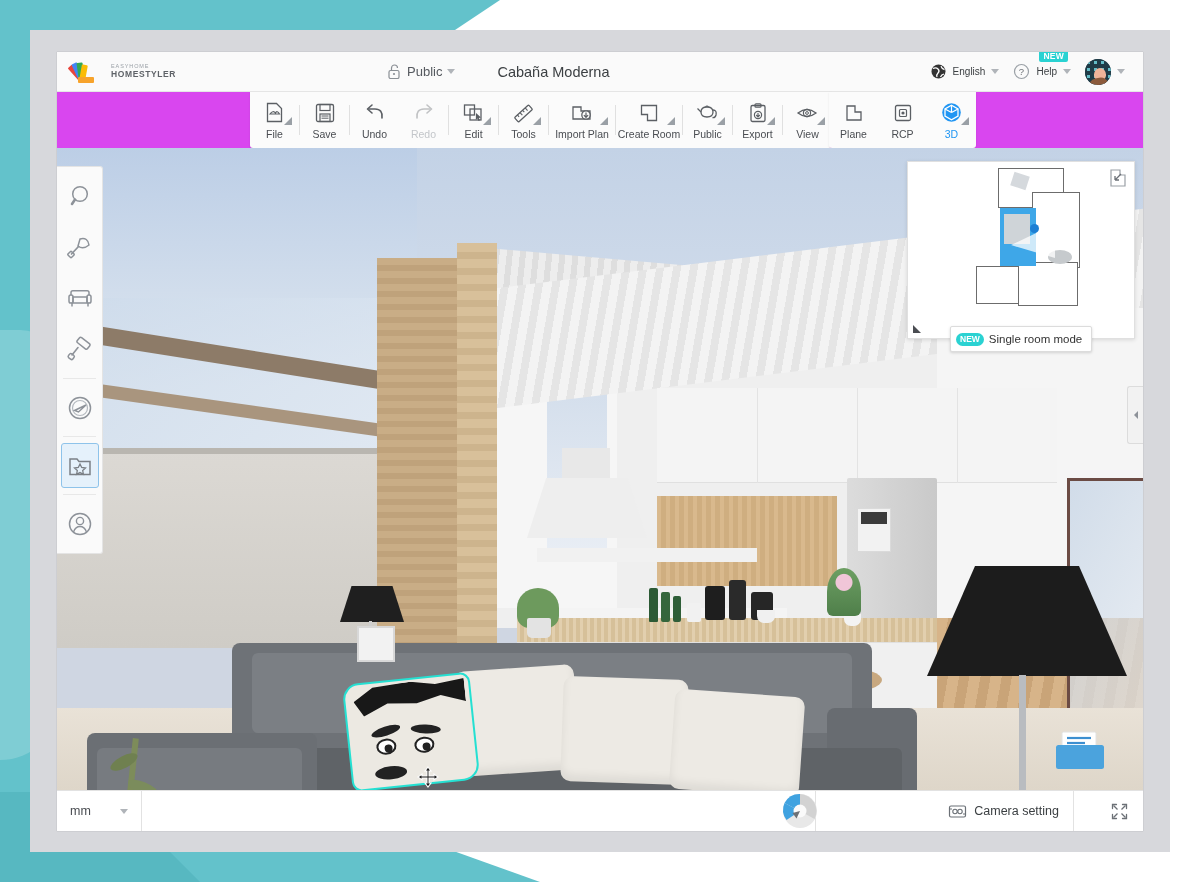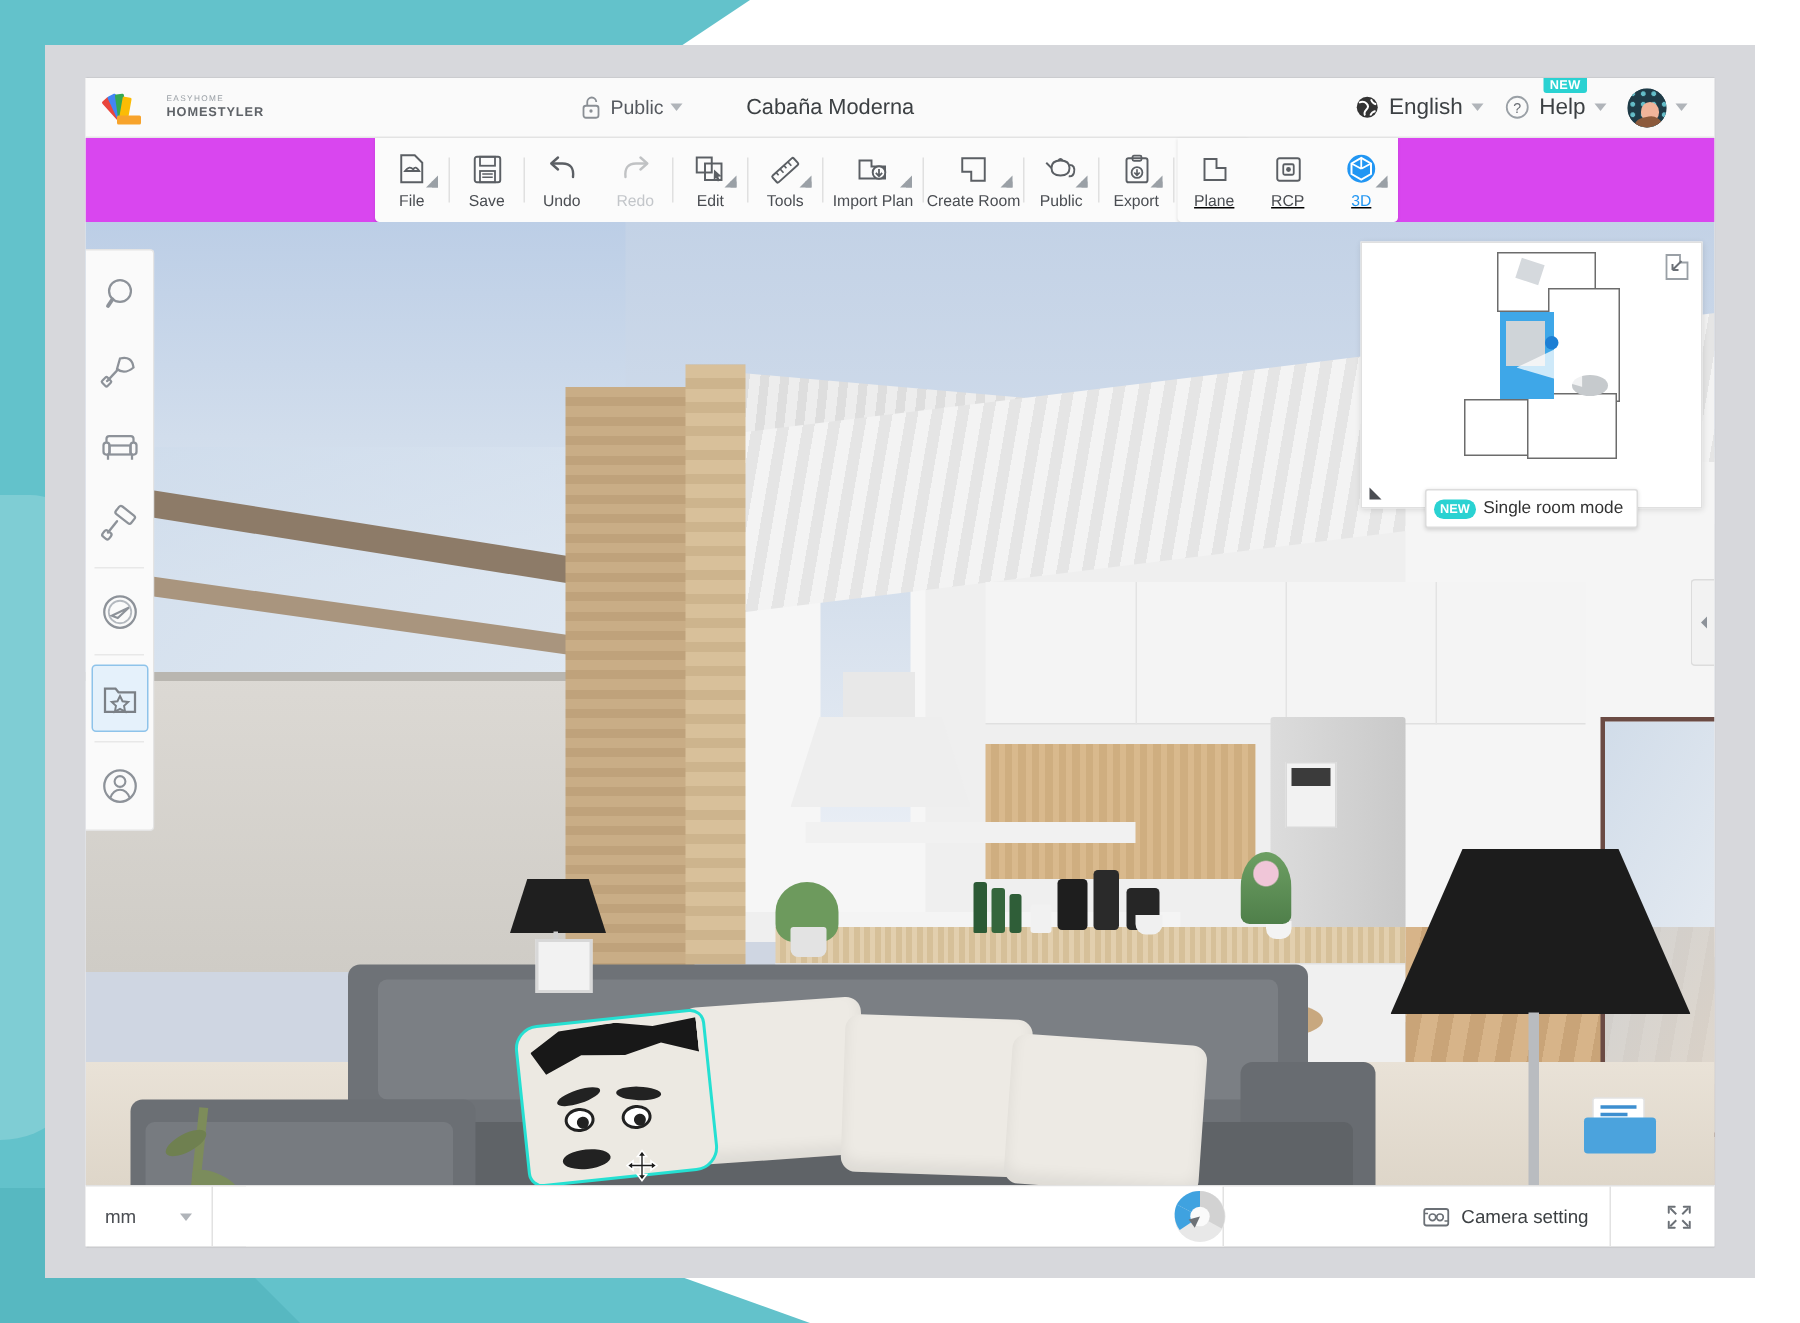--- a/index.html
+++ b/index.html
@@ -61,21 +61,21 @@
   #brand-text .l2 { font-size: 8.5px; letter-spacing: .6px; color: #5f6368; font-weight: 700; }
 
   #privacy { display: flex; align-items: center; gap: 5px; cursor: pointer; }
   #privacy .lbl { font-size: 13px; color: #55595f; }
   .caret { width: 0; height: 0; border-left: 4px solid transparent; border-right: 4px solid transparent;
            border-top: 5px solid #b0b4b9; display:inline-block; }
   #doc-title { font-size: 14.5px; color: #3c4043; margin-left: 42px; }
 
   #top-right { margin-left: auto; display: flex; align-items: center; gap: 14px; padding-right: 18px; }
   .tr-item { display: flex; align-items: center; gap: 6px; cursor: pointer; position: relative; }
-  .tr-item .lbl { font-size: 15px; color: #3c4043; }
+  .tr-item .lbl { font-size: 10px; color: #3c4043; }
   #help-new {
     position: absolute; top: -13px; left: 26px; background: #2ad2d2; color: #fff;
     font-size: 8.5px; font-weight: 700; padding: 1px 4px; border-radius: 2px; letter-spacing: .3px;
   }
   #avatar {
     width: 26px; height: 26px; border-radius: 50%; overflow: hidden; position: relative;
     background: #2e4a57;
   }
   #avatar .hair { position:absolute; inset:0; background:#1f3b47; }
   #avatar .dots { position:absolute; inset:0;
@@ -90,24 +90,23 @@
   #toolbar {
     position: relative; height: 56px; background: #d946ef;
     display: flex; align-items: stretch;
   }
   #tool-main {
     position: absolute; left: 193px; top: 0; height: 56px; background: #fbfbfb;
     display: flex; align-items: center; border-radius: 0 0 3px 3px;
     box-shadow: 0 1px 2px rgba(0,0,0,.10);
   }
   #tool-view {
-    position: absolute; left: 728px; top: 0; height: 56px; background: #fbfbfb;
+    position: absolute; left: 772px; top: 0; height: 56px; background: #fbfbfb;
     display: flex; align-items: flex-start; border-radius: 0 0 3px 3px;
     box-shadow: 0 1px 2px rgba(0,0,0,.10);
-    text-decoration: underline;
   }
   .tool-btn {
     width: 49px; height: 56px; display: flex; flex-direction: column;
     align-items: center; justify-content: center; gap: 3px; cursor: pointer; position: relative;
   }
   .tool-btn .ico { height: 24px; display:flex; align-items:center; justify-content:center; }
   .tool-btn .lbl { font-size: 10.5px; color: #4a4d52; white-space: nowrap; }
   .tool-btn.wide { width: 66px; }
   .tool-btn.disabled .lbl { color: #c3c6ca; }
   .tool-btn.disabled svg { opacity: .36; }

